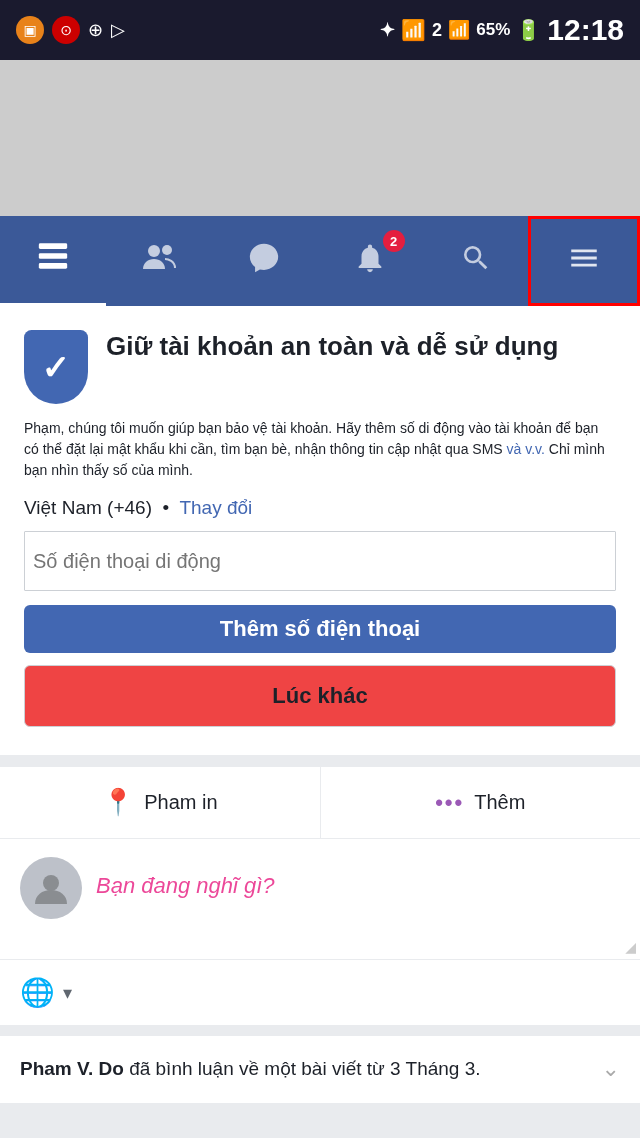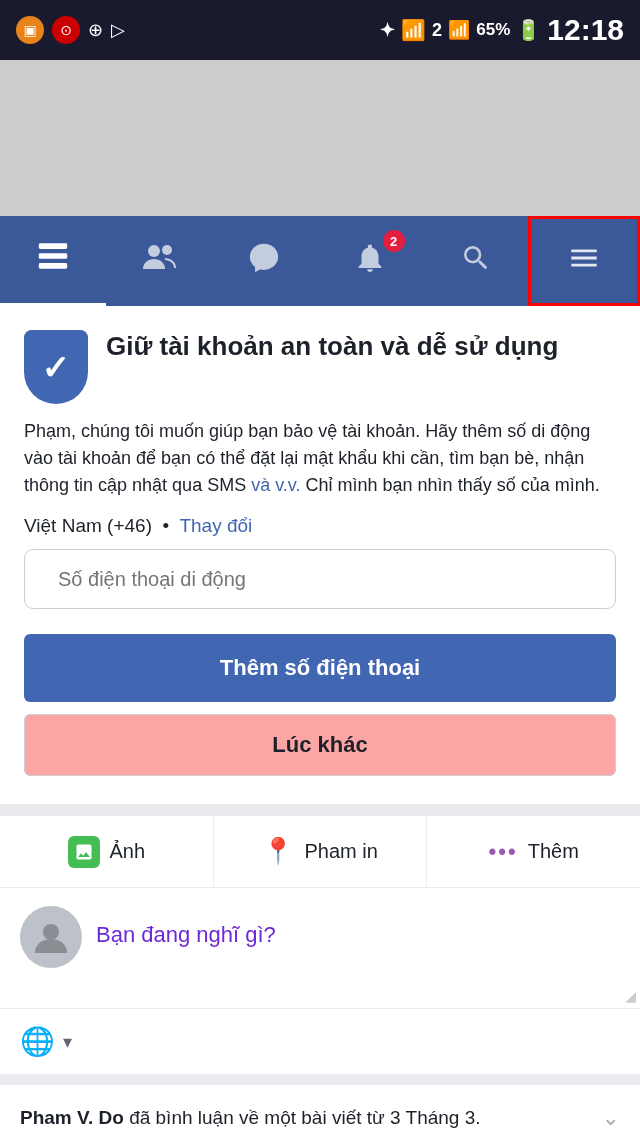--- a/index.html
+++ b/index.html
@@ -130,64 +130,64 @@
       color: white;
       font-weight: bold;
     }
     .security-title {
       font-size: 26px;
       font-weight: bold;
       color: #1d2129;
       line-height: 1.3;
     }
     .security-body {
-      font-size: 18px;
+      font-size: 14px;
       color: #1d2129;
       line-height: 1.5;
       margin-bottom: 16px;
     }
     .security-body .link {
       color: #4267b2;
     }
     .country-row {
       font-size: 19px;
       color: #1d2129;
       margin-bottom: 12px;
     }
     .country-row .change-link {
       color: #4267b2;
       text-align: center;
     }
     .phone-input {
       width: 100%;
       height: 60px;
       border: 1.5px solid #ccd0d5;
-      border-radius: 9px;
-      padding: 0 33px;
+      border-radius: 1px;
+      padding: 0 8px;
       font-size: 20px;
       color: #8a8d91;
       outline: none;
-      margin-bottom: 25px;
+      margin-bottom: 14px;
     }
     .btn-primary {
       width: 100%;
-      height: 68px;
+      height: 48px;
       background: #4267b2;
       color: white;
       border: none;
       border-radius: 6px;
       font-size: 22px;
       font-weight: bold;
       cursor: pointer;
       margin-bottom: 12px;
     }
     .btn-secondary {
       width: 100%;
       height: 62px;
-      background: #fca5a5;
+      background: #ef4444;
       color: #1d2129;
       border: 1.5px solid #ccd0d5;
       border-radius: 6px;
       font-size: 22px;
       font-weight: bold;
       cursor: pointer;
     }
 
     
     .divider {
@@ -258,23 +258,24 @@
       border-radius: 50%;
       display: flex;
       align-items: center;
       justify-content: center;
     }
     .avatar-placeholder svg {
       fill: #8a8d91;
     }
     .post-placeholder-text {
       font-size: 22px;
-      color: #6d28d9;
+      color: #ec4899;
       padding-top: 16px;
       flex: 1;
+      font-style: italic;
     }
     .post-resize-handle {
       position: absolute;
       bottom: 4px;
       right: 4px;
       color: #ccc;
       font-size: 14px;
     }
 
     
@@ -436,28 +437,20 @@
   </div>
   <input class="phone-input" type="tel" placeholder="Số điện thoại di động" style="">
   <button class="btn-primary">Thêm số điện thoại</button>
   <button class="btn-secondary">Lúc khác</button>
 </div>
 
 <div class="divider"></div>
 
 <div class="post-actions-bar">
   <div class="post-action-item">
-    <div class="action-icon-photo">
-      <svg width="20" height="20" viewBox="0 0 24 24" fill="white">
-        <path d="M21 19V5c0-1.1-.9-2-2-2H5c-1.1 0-2 .9-2 2v14c0 1.1.9 2 2 2h14c1.1 0 2-.9 2-2zM8.5 13.5l2.5 3.01L14.5 12l4.5 6H5l3.5-4.5z"></path>
-      </svg>
-    </div>
-    <span>Ảnh</span>
-  </div>
-  <div class="post-action-item">
     <span class="action-icon-checkin">📍</span>
     <span>Pham in</span>
   </div>
   <div class="post-action-item">
     <span class="action-icon-more" style="color:#9b59b6; font-weight:bold; font-size:22px;">•••</span>
     <span>Thêm</span>
   </div>
 </div>
 
 <div class="create-post">

